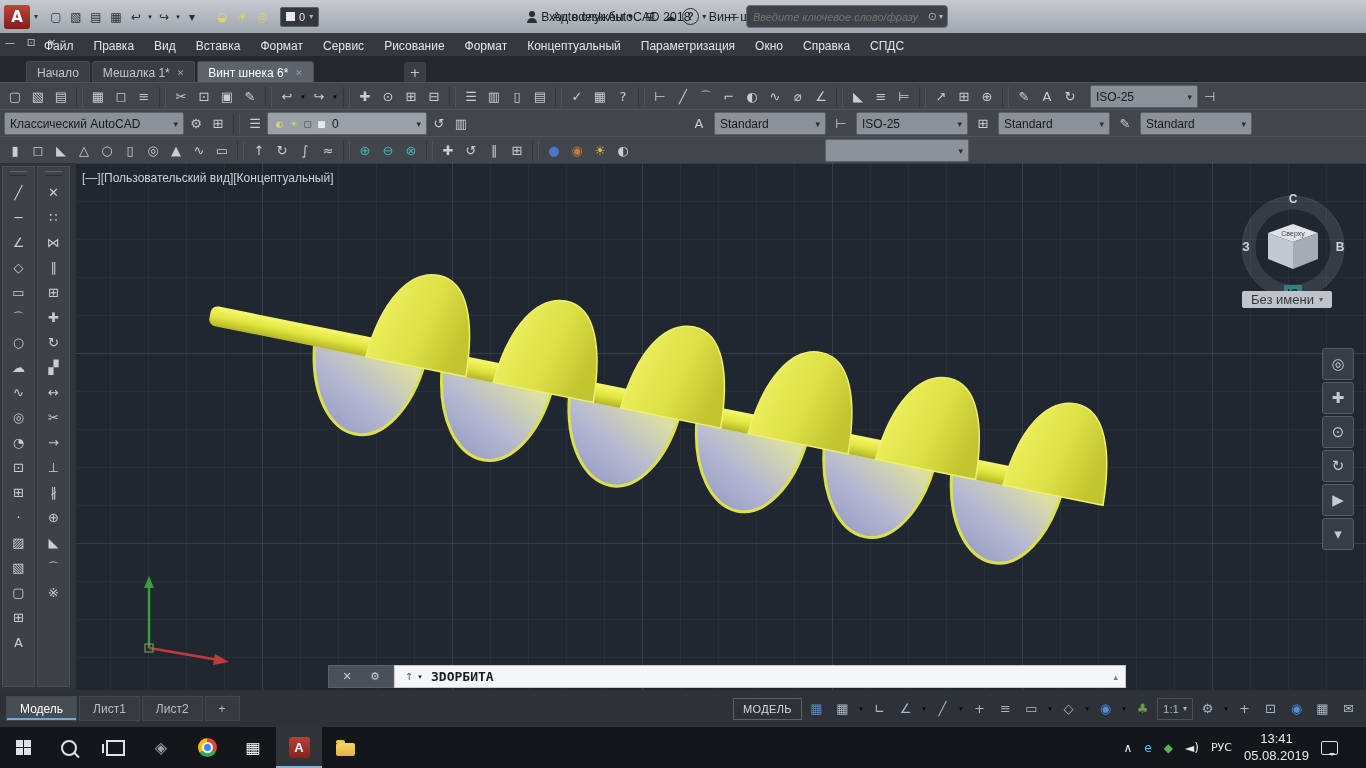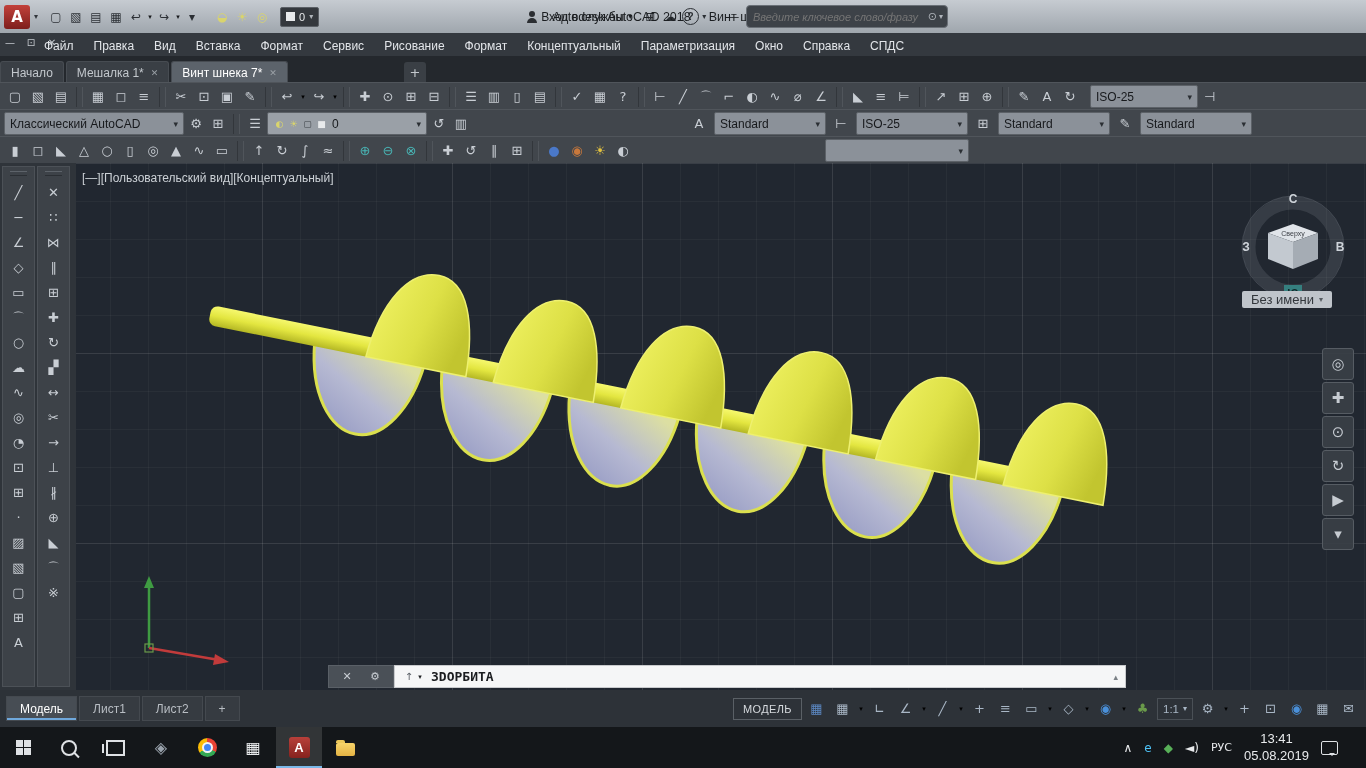--- a/index.html
+++ b/index.html
@@ -36,21 +36,21 @@
   #win-controls{margin-left:10px;display:flex;gap:2px}
   #win-controls .tb{width:30px;height:22px;font-size:12px;color:#26292d}
 
   
   #menubar{top:33px;height:23px;background:#34393f;display:flex;align-items:flex-end;color:#e2e5e9;font-size:12px;padding-left:34px}
   .mitem{padding:3px 10px;cursor:default}
   #menu-right{margin-left:auto;display:flex;gap:1px;padding-right:4px}
   #menu-right .tb{width:20px;height:18px;font-size:10px;color:#c3c8cd}
 
   
-  #tabbar{top:56px;height:28px;background:#24282d;display:flex;align-items:flex-end;}
+  #tabbar{top:56px;height:28px;background:#24282d;display:flex;align-items:flex-end;padding-left:26px}
   .ftab{height:22px;display:flex;align-items:center;padding:0 10px;font-size:12px;color:#c3c8cd;background:#3a3f45;
         margin-right:2px;border-radius:3px 3px 0 0;border:1px solid #474c52;border-bottom:none}
   .ftab.active{background:#5c636b;color:#fff}
   .tabx{margin-left:7px;font-size:9px;color:#9aa0a6}
   .newtab{width:22px;height:20px;background:#3a3f45;border-radius:3px 3px 0 0;color:#c3c8cd;display:flex;
           align-items:center;justify-content:center;font-size:13px;margin-bottom:0}
 
   
   .toolrow{background:#41464c;border-top:1px solid #50555b;border-bottom:1px solid #32363b;display:flex;
            align-items:center;padding:0 4px;gap:1px}
@@ -227,21 +227,21 @@
 
 <div class="band" id="tabbar">
 <span class="ftab">
       <span>Начало</span>
     </span>
     <span class="ftab">
       <span>Мешалка 1*</span>
       <span class="tabx ic">✕</span>
     </span>
     <span class="ftab active">
-      <span>Винт шнека 7*</span>
+      <span>Винт шнека 6*</span>
       <span class="tabx ic">✕</span>
     </span>
   </div>
 <div class="band" style="top:56px;height:26px;pointer-events:none;display:flex;align-items:flex-end">
   <div class="newtab ic" style="pointer-events:auto;margin-left:404px">+</div>
 </div>
 
 <div class="band toolrow" id="tb1">
   <div style="display:flex;align-items:center;gap:1px">
       <span class="tb ic">▢</span>

